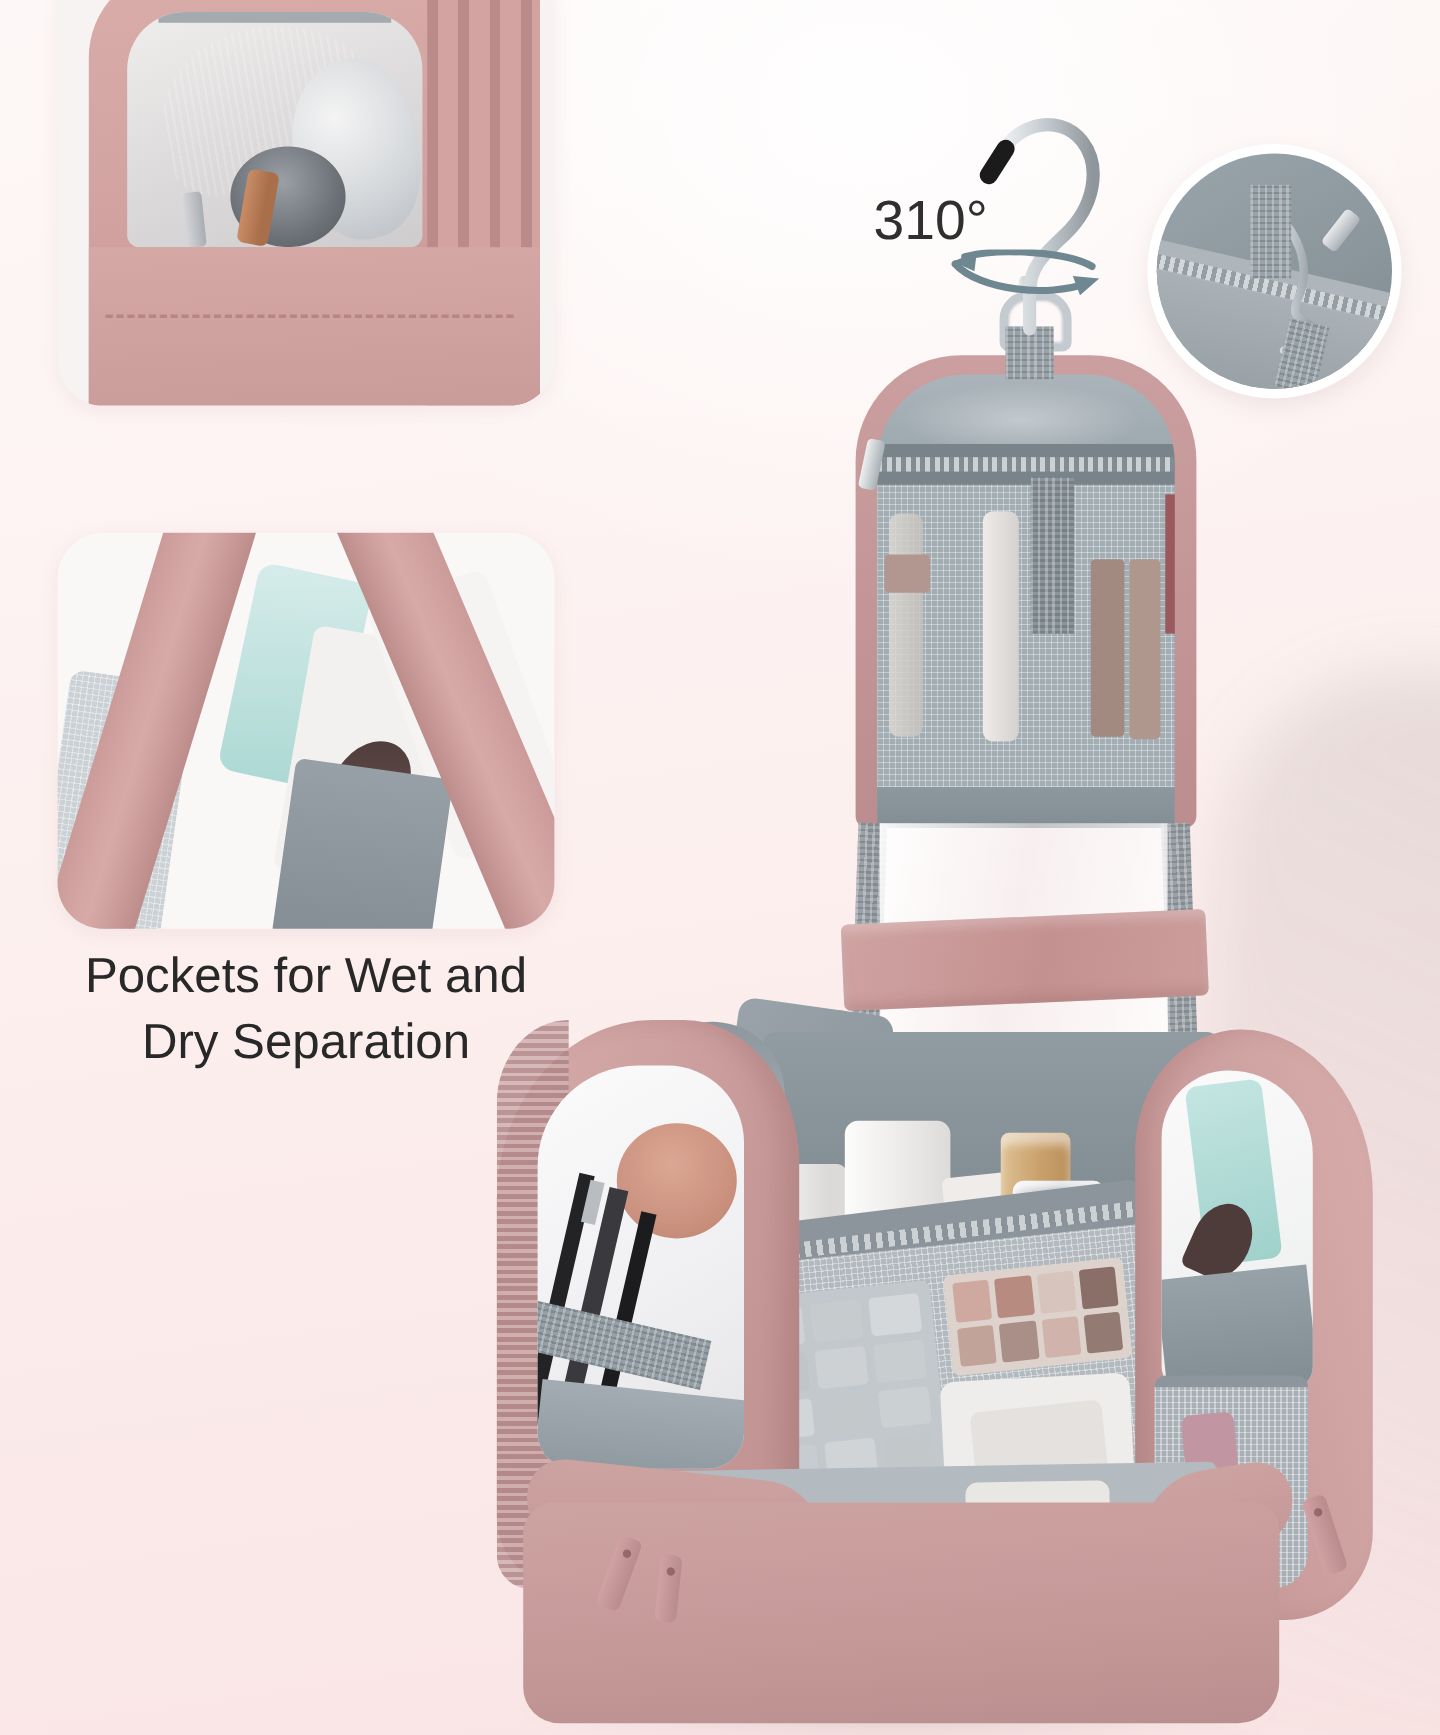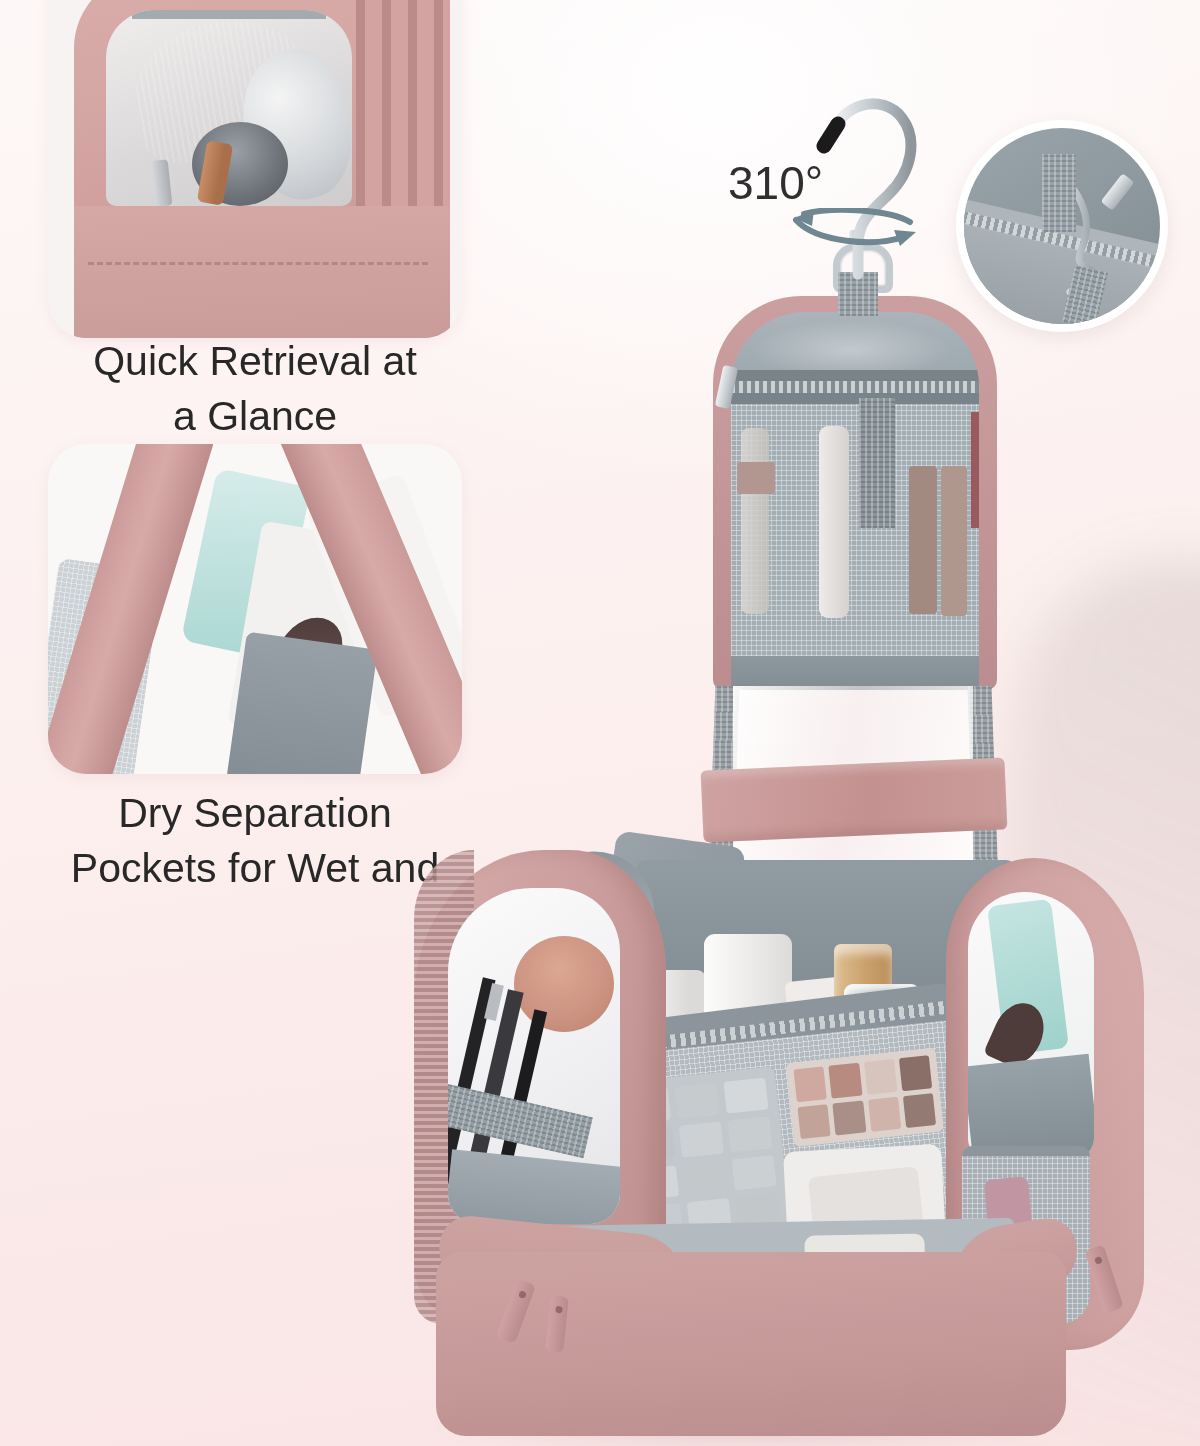--- a/index.html
+++ b/index.html
@@ -228,40 +228,36 @@
       <div class="abs i1-fan"></div>
       <div class="abs i1-tuftw"></div>
       <div class="abs i1-tuftd"></div>
       <div class="abs i1-ferrule"></div>
       <div class="abs i1-ferrule2"></div>
     </div>
     <div class="abs i1-pocket"></div>
     <div class="abs i1-stitch"></div>
   </div>
 
-  <div class="abs caption cap1">
-    <span>Quick Retrieval at</span>
-    <span>a Glance</span>
-  </div>
 
   <div class="abs inset inset2">
     <div class="abs i2-meshL mesh"></div>
     <div class="abs i2-teal"></div>
     <div class="abs i2-pack">
       <div class="abs i2-leaf"></div>
     </div>
     <div class="abs i2-tube"></div>
     <div class="abs i2-div"></div>
     <div class="abs i2-zipL teethV"></div>
     <div class="abs i2-zipR teethV"></div>
   </div>
 
   <div class="abs caption cap2">
+    <span>Pockets for Wet and</span>
     <span>Dry Separation</span>
-    <span>Pockets for Wet and</span>
   </div>
 
   <div class="abs panel-outer teethV"></div>
   <div class="abs panel-inner">
     <div class="abs p-satin-hi"></div>
     <div class="abs p-zipband"></div>
     <div class="abs p-zipteeth"></div>
     <div class="abs p-mesh mesh">
       <div class="abs pm-clear"></div>
       <div class="abs pm-mauve"></div>

